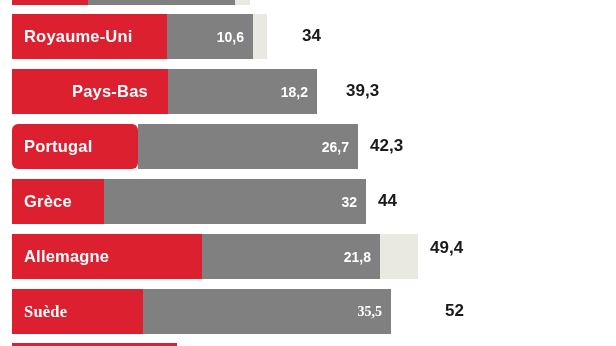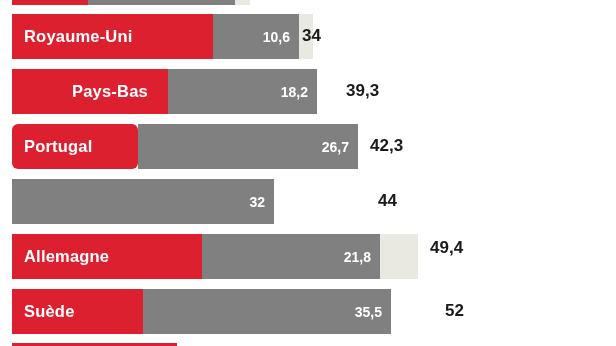--- a/index.html
+++ b/index.html
@@ -80,21 +80,21 @@
 <div class="row clipped-top" style="top: -40px;">
       <div class="seg seg-red" style="width: 76px;">
         <span class="country-label"></span>
       </div>
       <div class="seg seg-gray" style="width: 147px;">
         <span class="inner-value"></span>
       </div>
       <div class="seg seg-beige" style="width: 15px;"></div>
     </div>
     <div class="row" style="top: 14px;">
-      <div class="seg seg-red" style="width: 201px;">
+      <div class="seg seg-red" style="width: 155px;">
         <span class="country-label">Royaume-Uni</span>
       </div>
       <div class="seg seg-gray" style="width: 86px;">
         <span class="inner-value">10,6</span>
       </div>
       <div class="seg seg-beige" style="width: 14px;"></div>
     </div>
     <div class="outer-value" style="left: 302px; top: 36px;">34</div>
     <div class="row" style="top: 69px;">
       <div class="seg seg-red" style="width: 156px; padding-left: 48px;">
@@ -108,36 +108,39 @@
     <div class="row" style="top: 124px;">
       <div class="seg seg-red" style="width: 126px; border-radius: 6px;">
         <span class="country-label">Portugal</span>
       </div>
       <div class="seg seg-gray" style="width: 220px;">
         <span class="inner-value">26,7</span>
       </div>
     </div>
     <div class="outer-value" style="left: 370px; top: 146px;">42,3</div>
     <div class="row" style="top: 179px;">
+      <div class="seg seg-red" style="width: 92px;">
+        <span class="country-label">Grèce</span>
+      </div>
       <div class="seg seg-gray" style="width: 262px;">
         <span class="inner-value">32</span>
       </div>
     </div>
     <div class="outer-value" style="left: 378px; top: 201px;">44</div>
     <div class="row" style="top: 234px;">
       <div class="seg seg-red" style="width: 190px;">
         <span class="country-label">Allemagne</span>
       </div>
       <div class="seg seg-gray" style="width: 178px;">
         <span class="inner-value">21,8</span>
       </div>
       <div class="seg seg-beige" style="width: 38px;"></div>
     </div>
     <div class="outer-value" style="left: 430px; top: 248px;">49,4</div>
-    <div class="row" style="top: 289px;">
+    <div class="row" style="top: 289px; font-family: Liberation Serif, serif;">
       <div class="seg seg-red" style="width: 131px;">
         <span class="country-label">Suède</span>
       </div>
       <div class="seg seg-gray" style="width: 248px;">
         <span class="inner-value">35,5</span>
       </div>
     </div>
     <div class="outer-value" style="left: 445px; top: 311px;">52</div>
     <div class="row clipped-top" style="top: 343px;">
       <div class="seg seg-red" style="width: 165px;">

